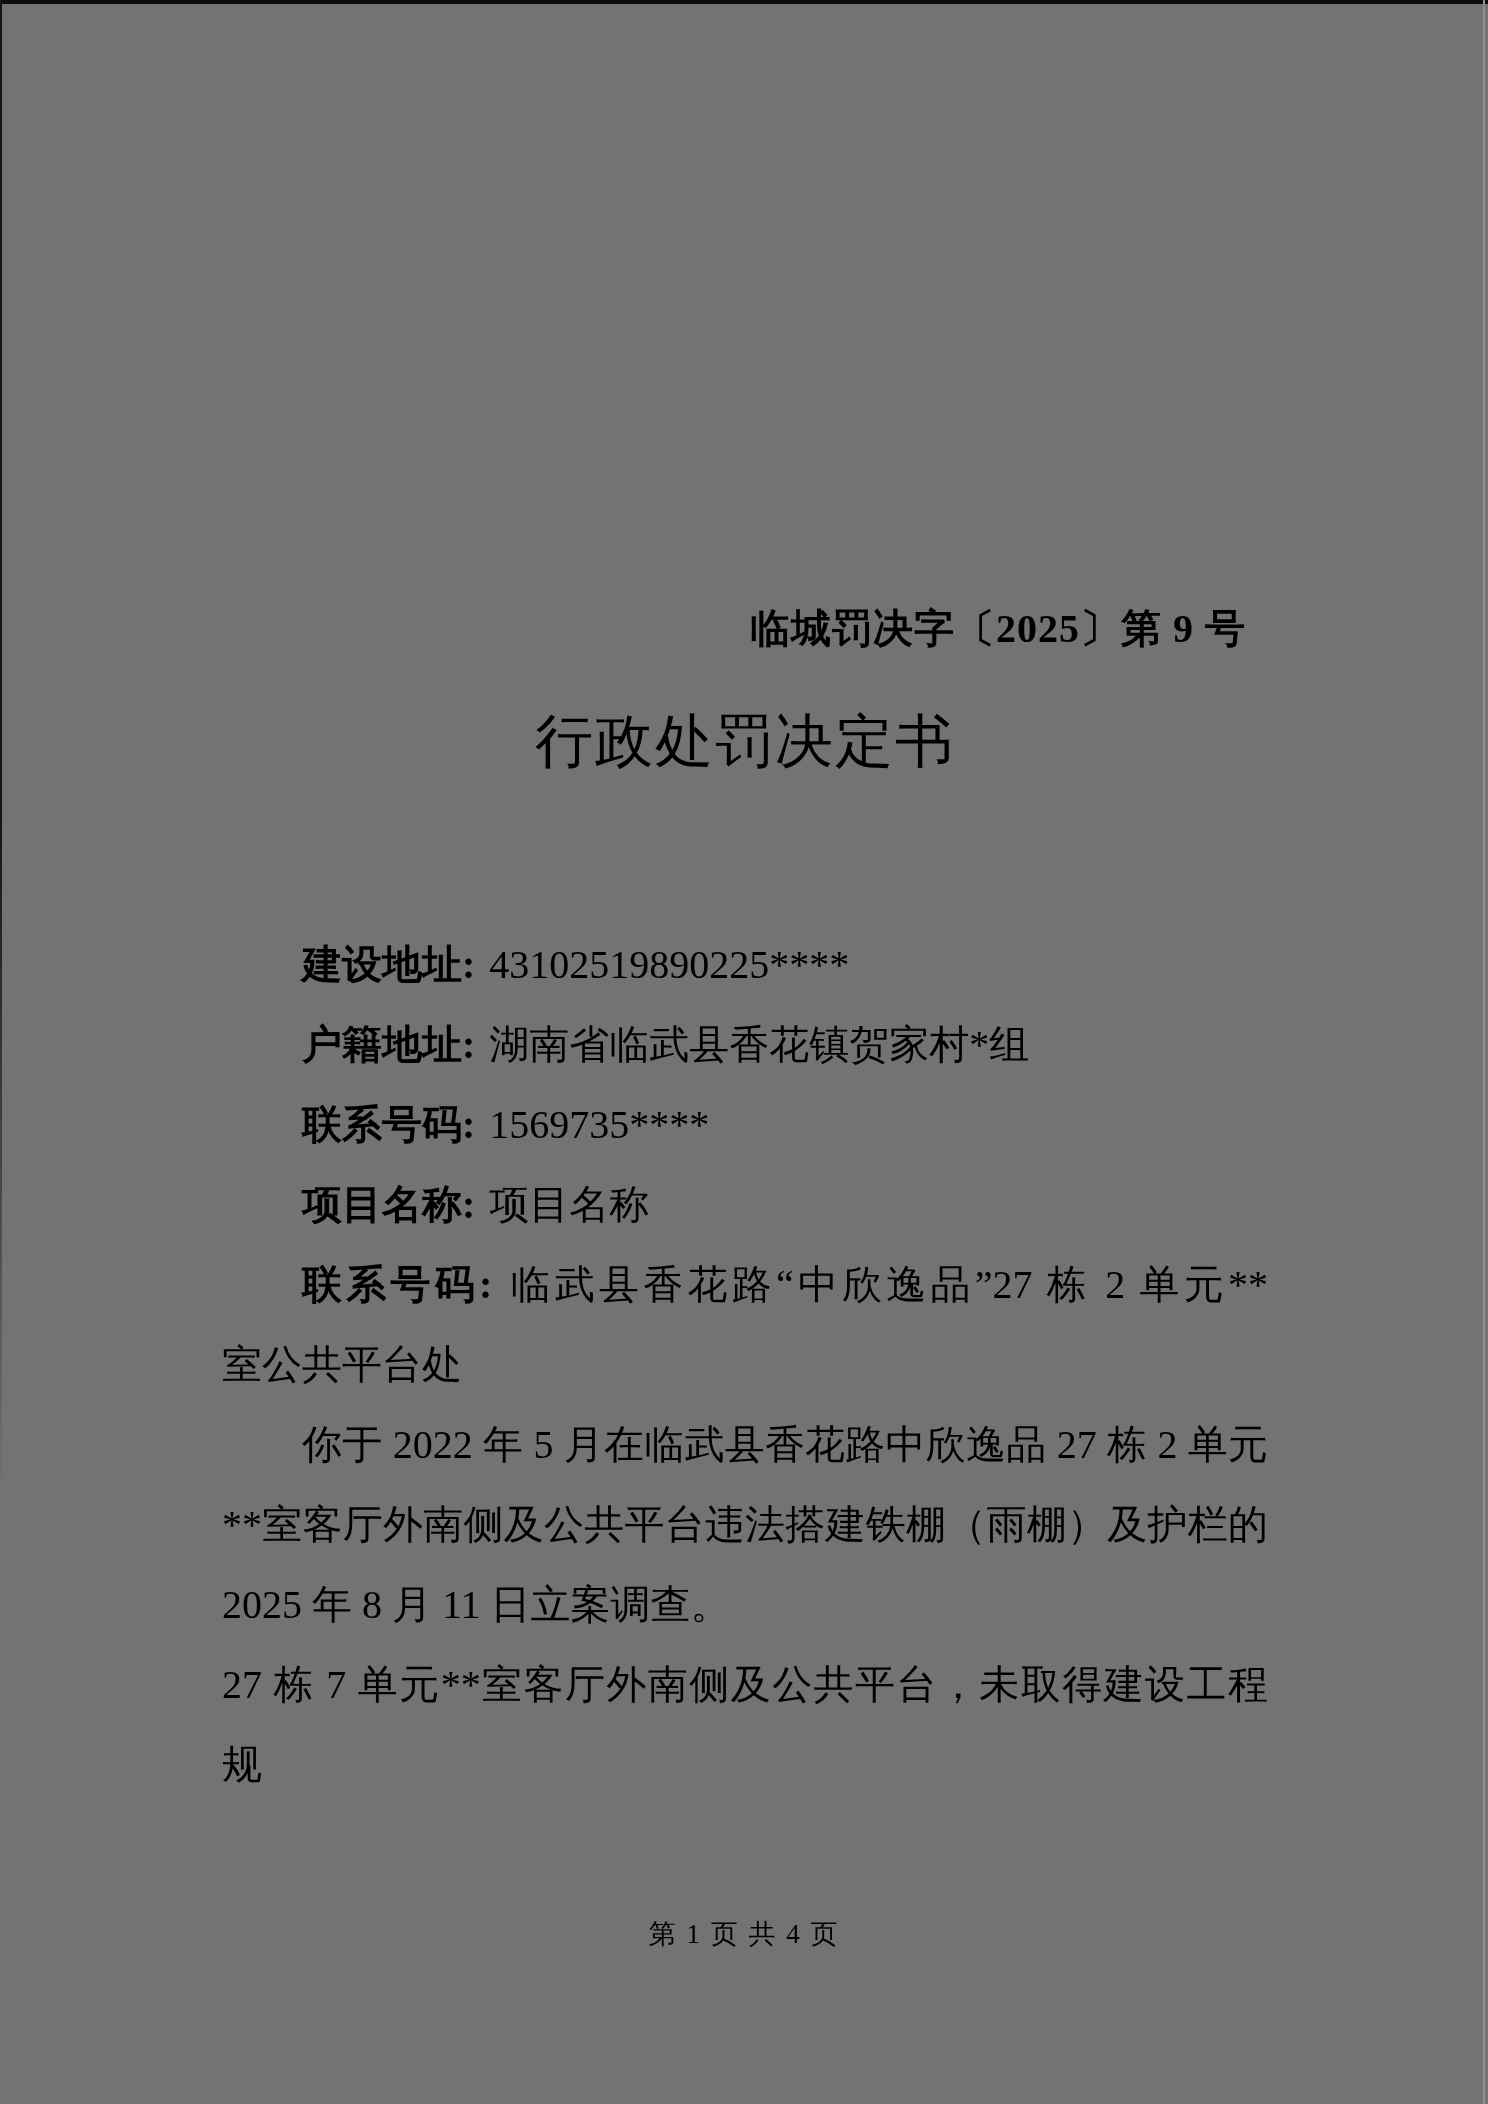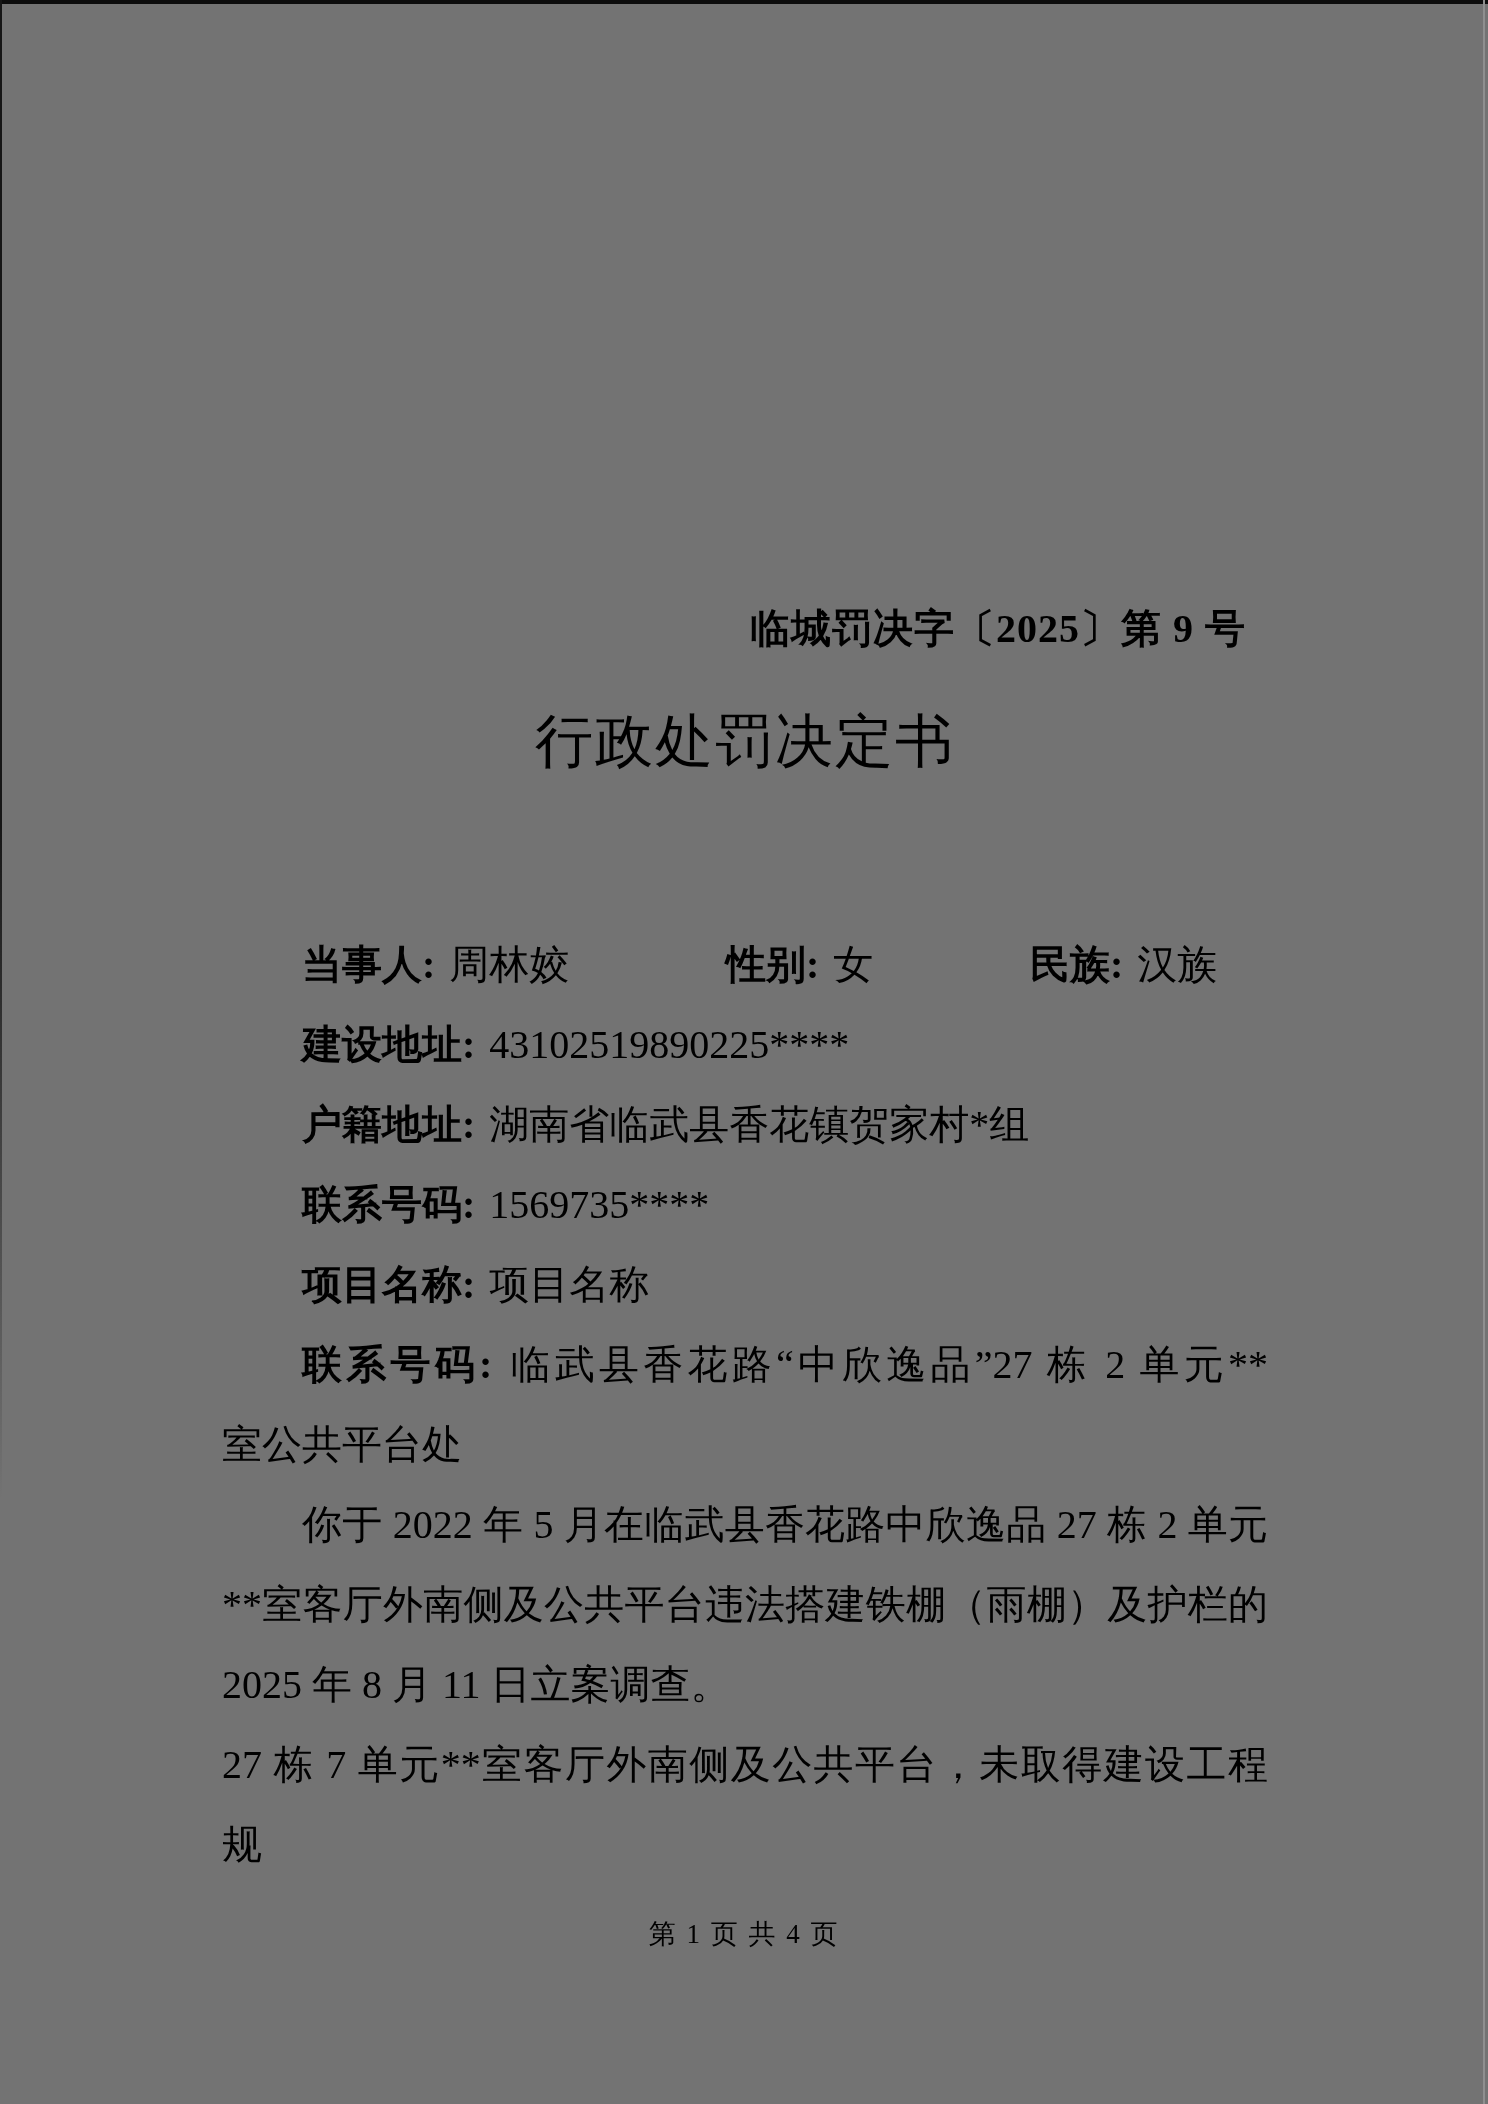--- a/index.html
+++ b/index.html
@@ -35,25 +35,20 @@
 <div class="page">
   <div class="edge-top"></div>
   <div class="edge-left"></div>
   <div class="edge-right"></div>
 
   <div class="docnum">临城罚决字〔2025〕第 9 号</div>
   <div class="doctitle">行政处罚决定书</div>
 
   <div class="content">
 
-    <div class="row3">
-      <span class="g g1"><span class="lab">当事人:</span><span class="val">周林姣</span></span>
-      <span class="g g2"><span class="lab">性别:</span><span class="val">女</span></span>
-      <span class="g g3"><span class="lab">民族:</span><span class="val">汉族</span></span>
-    </div>
 
     <div class="iline ind"><span class="lab">建设地址:</span><span class="val">43102519890225****</span></div>
 
     <div class="iline ind"><span class="lab">户籍地址:</span><span class="val">湖南省临武县香花镇贺家村*组</span></div>
 
     <div class="iline ind"><span class="lab">联系号码:</span><span class="val">1569735****</span></div>
 
     <div class="iline ind"><span class="lab">项目名称:</span><span class="val">项目名称</span></div>
 
     <div class="iline ind just"><span class="lab">联系号码:</span><span class="val">临武县香花路“中欣逸品”27 栋 2 单元**</span></div>

